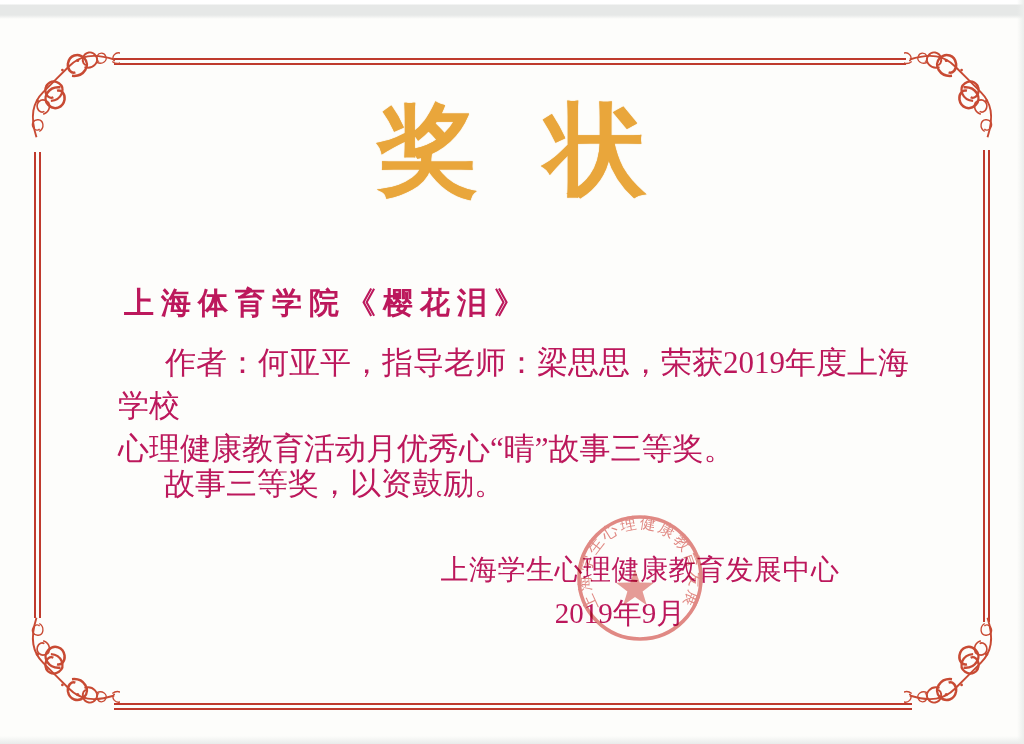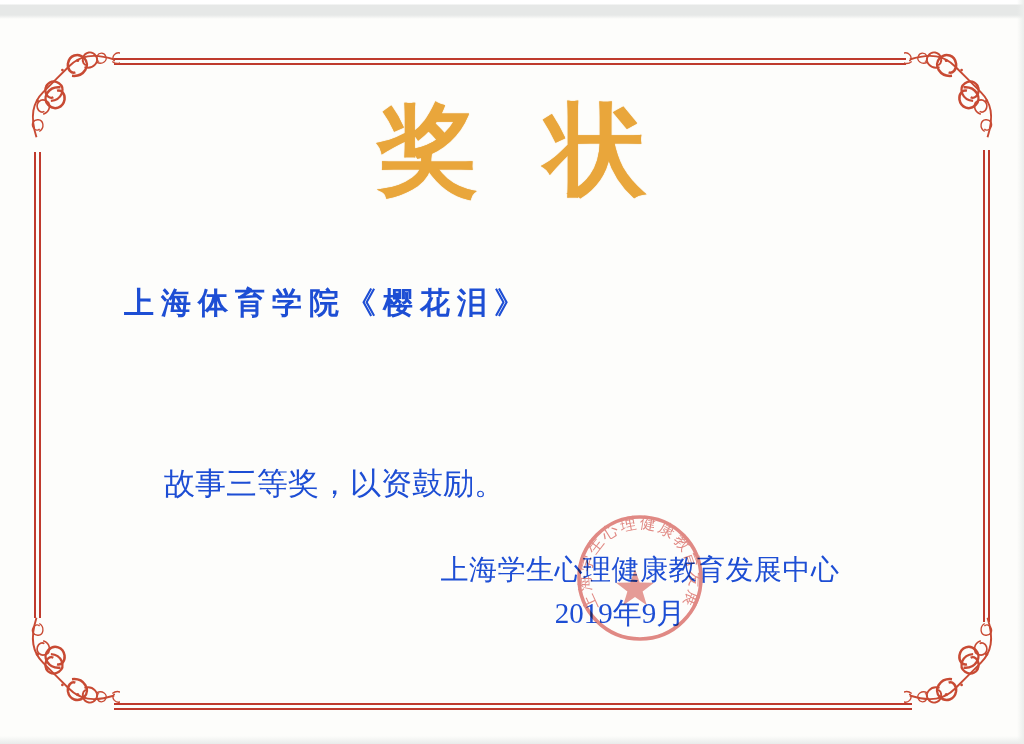--- a/index.html
+++ b/index.html
@@ -31,21 +31,21 @@
   .c-tl{left:24px;top:47px;}
   .c-tr{left:904px;top:47px;transform:scaleX(-1);}
   .c-bl{left:24px;top:612px;transform:scaleY(-1);}
   .c-br{left:904px;top:612px;transform:scale(-1,-1);}
   
   .title{position:absolute;left:0;top:96px;width:1024px;
     display:flex;justify-content:center;gap:68px;
     color:#e9a63b;font-size:100px;font-weight:bold;line-height:1.1;
     text-shadow:0 0 1px #e2a037;}
   
-  .txt{position:absolute;color:#1d4ed8;z-index:3;}
+  .txt{position:absolute;color:#be185d;z-index:3;}
   .recipient{left:124px;top:283px;font-size:30px;font-weight:bold;letter-spacing:7px;}
   .bodytext{left:118px;top:341px;width:800px;font-size:31px;line-height:43px;}
   .bodytext .indent{text-indent:47px;display:block;}
   .closing{left:164px;top:463px;font-size:31px;}
   .issuer{left:400px;top:551px;width:480px;text-align:center;font-size:28px;letter-spacing:0.5px;}
   .date{left:400px;top:594px;width:440px;text-align:center;font-size:29px;}
   .txt{mix-blend-mode:multiply;}
   
   .seal{position:absolute;left:573px;top:511px;width:134px;height:134px;z-index:2;opacity:0.88;}
 </style>
@@ -106,20 +106,24 @@
       </svg>
   </div>
 
   <div class="title">
     <span>奖</span>
     <span>状</span>
   </div>
 
   <div class="txt recipient">上海体育学院《樱花泪》</div>
 
+  <div class="txt bodytext">
+    <span class="indent">作者：何亚平，指导老师：梁思思，荣获2019年度上海学校</span>
+    <span>心理健康教育活动月优秀心“晴”故事三等奖。</span>
+  </div>
 
   <div class="txt closing">故事三等奖，以资鼓励。</div>
 
   <div class="txt issuer">上海学生心理健康教育发展中心</div>
   <div class="txt date">2019年9月</div>
 
   <div class="seal">
     <svg viewBox="0 0 134 134">
       <circle cx="67" cy="67" r="61" fill="none" stroke="#dd7a74" stroke-width="3.6"></circle>
       <path id="sealArc" d="M 26,96 A 50,50 0 1 1 108,96" fill="none" stroke="none"></path>

